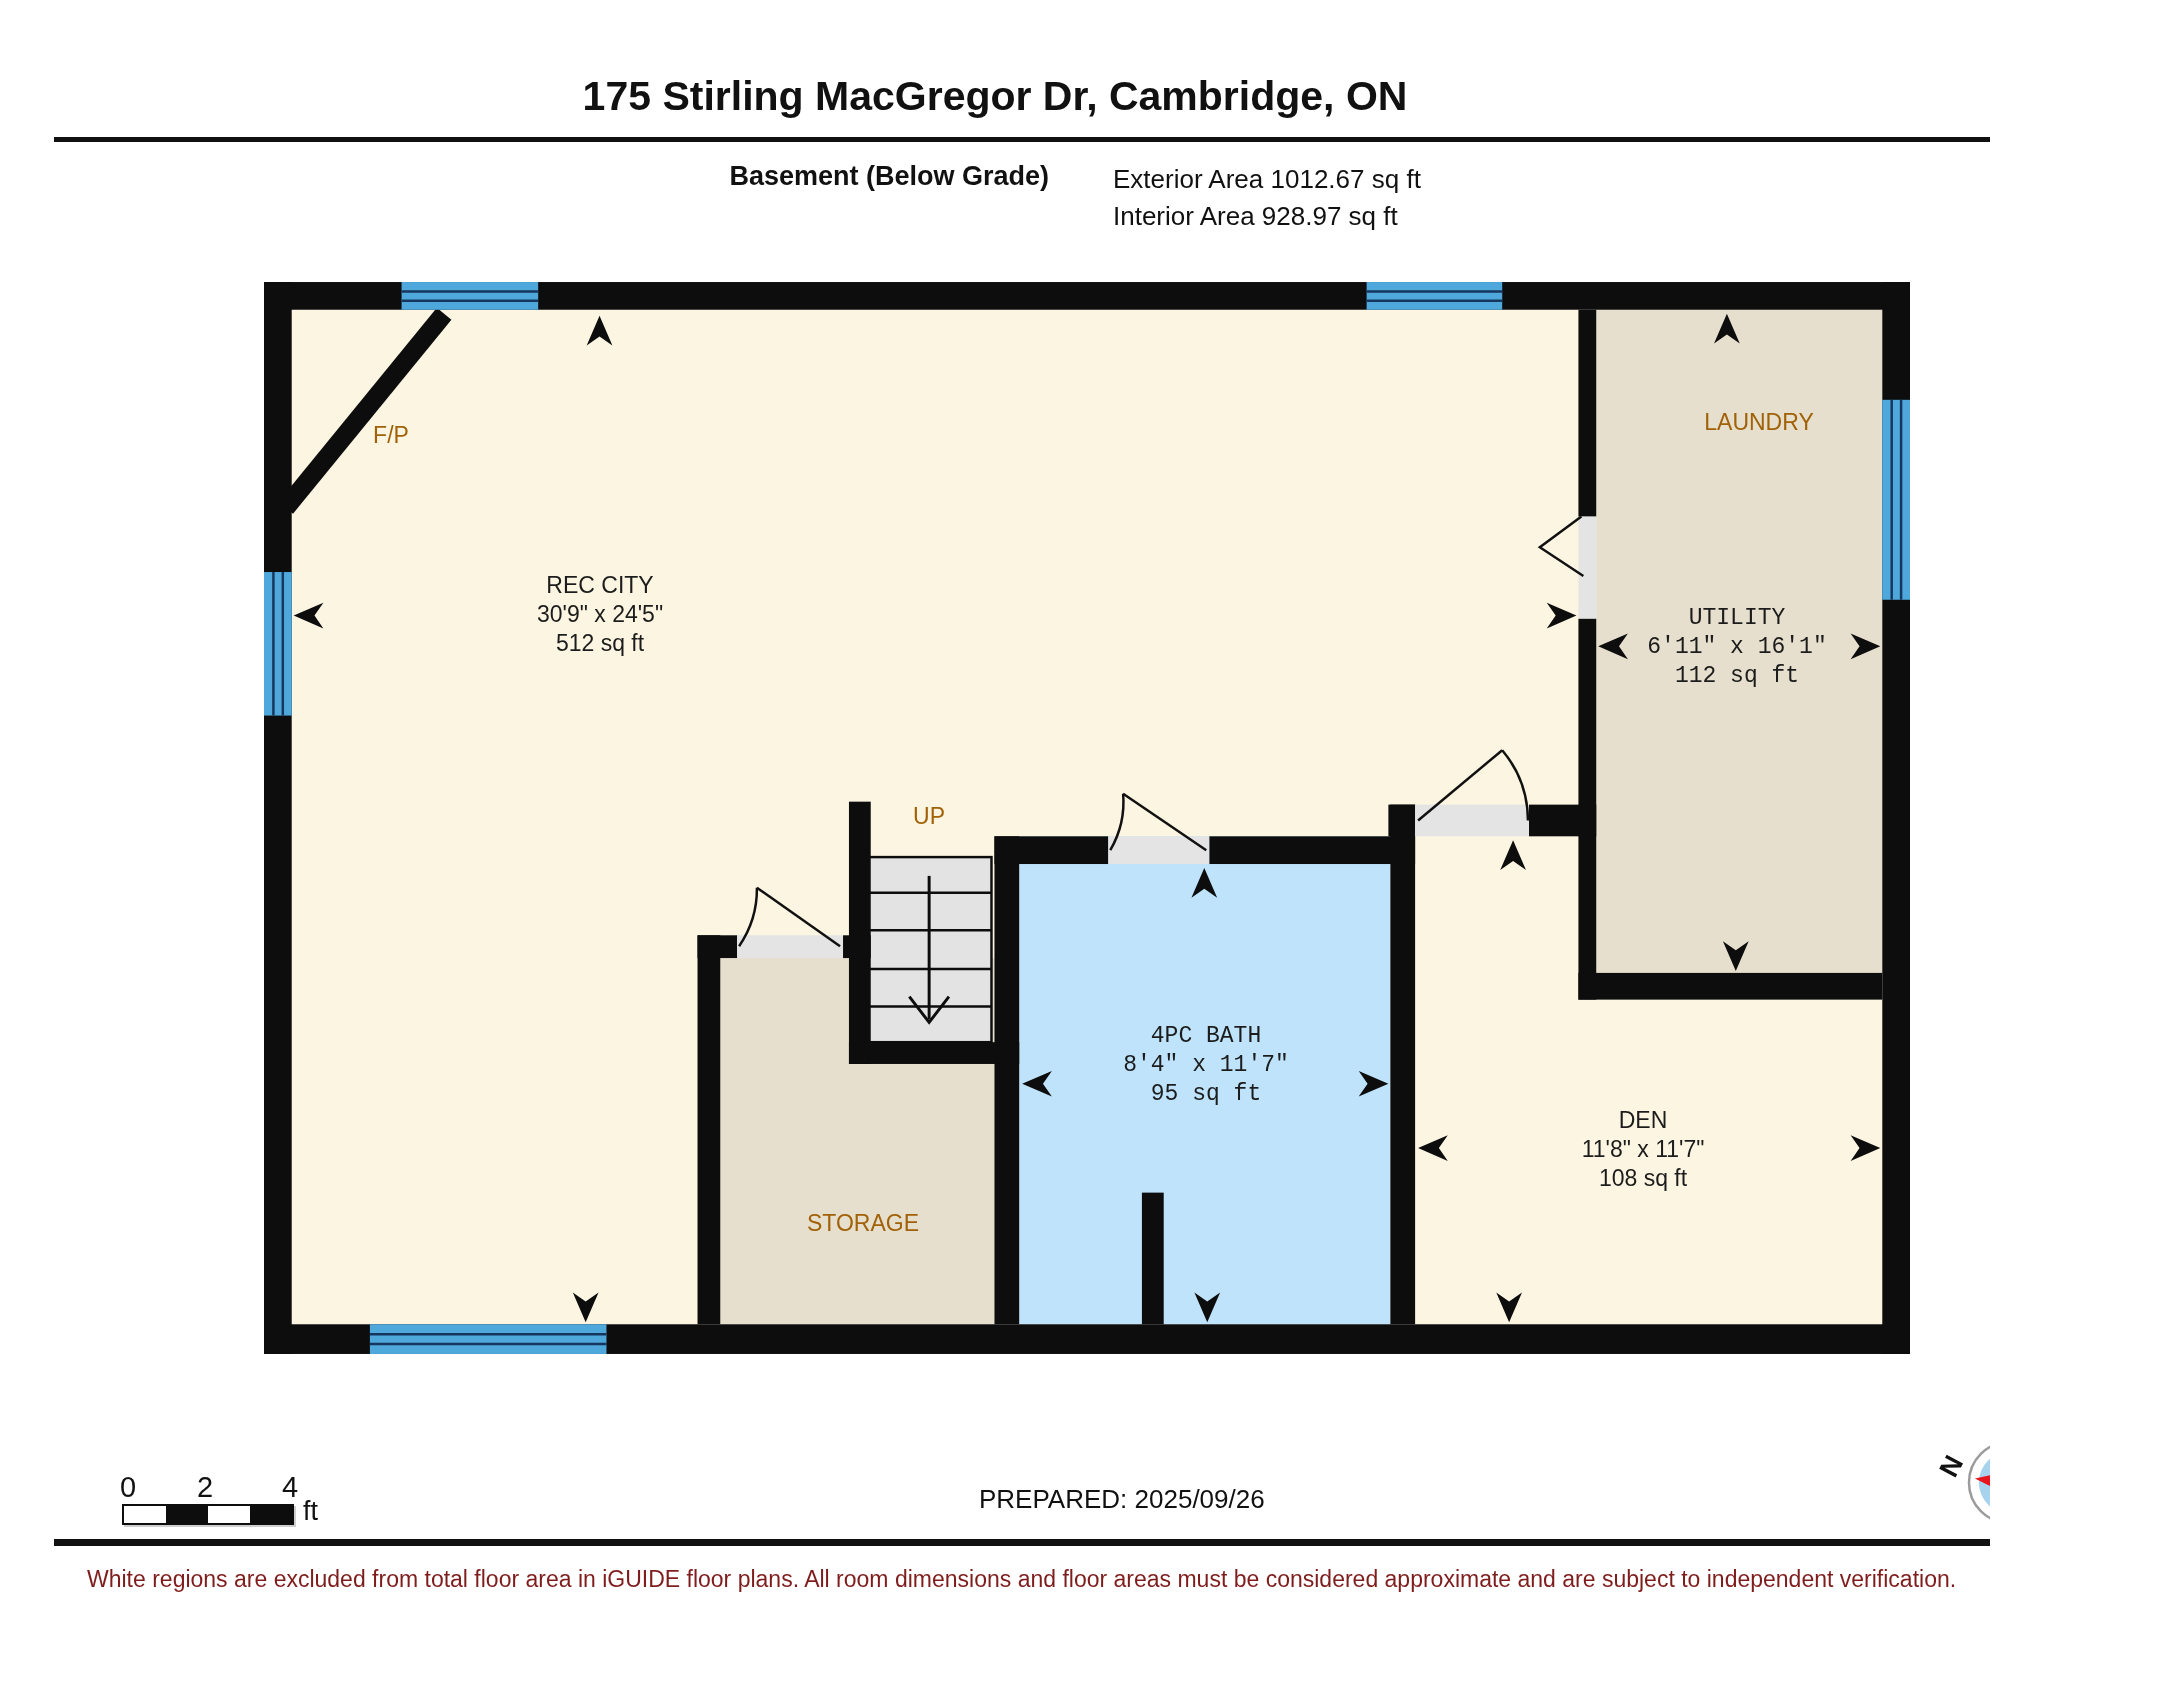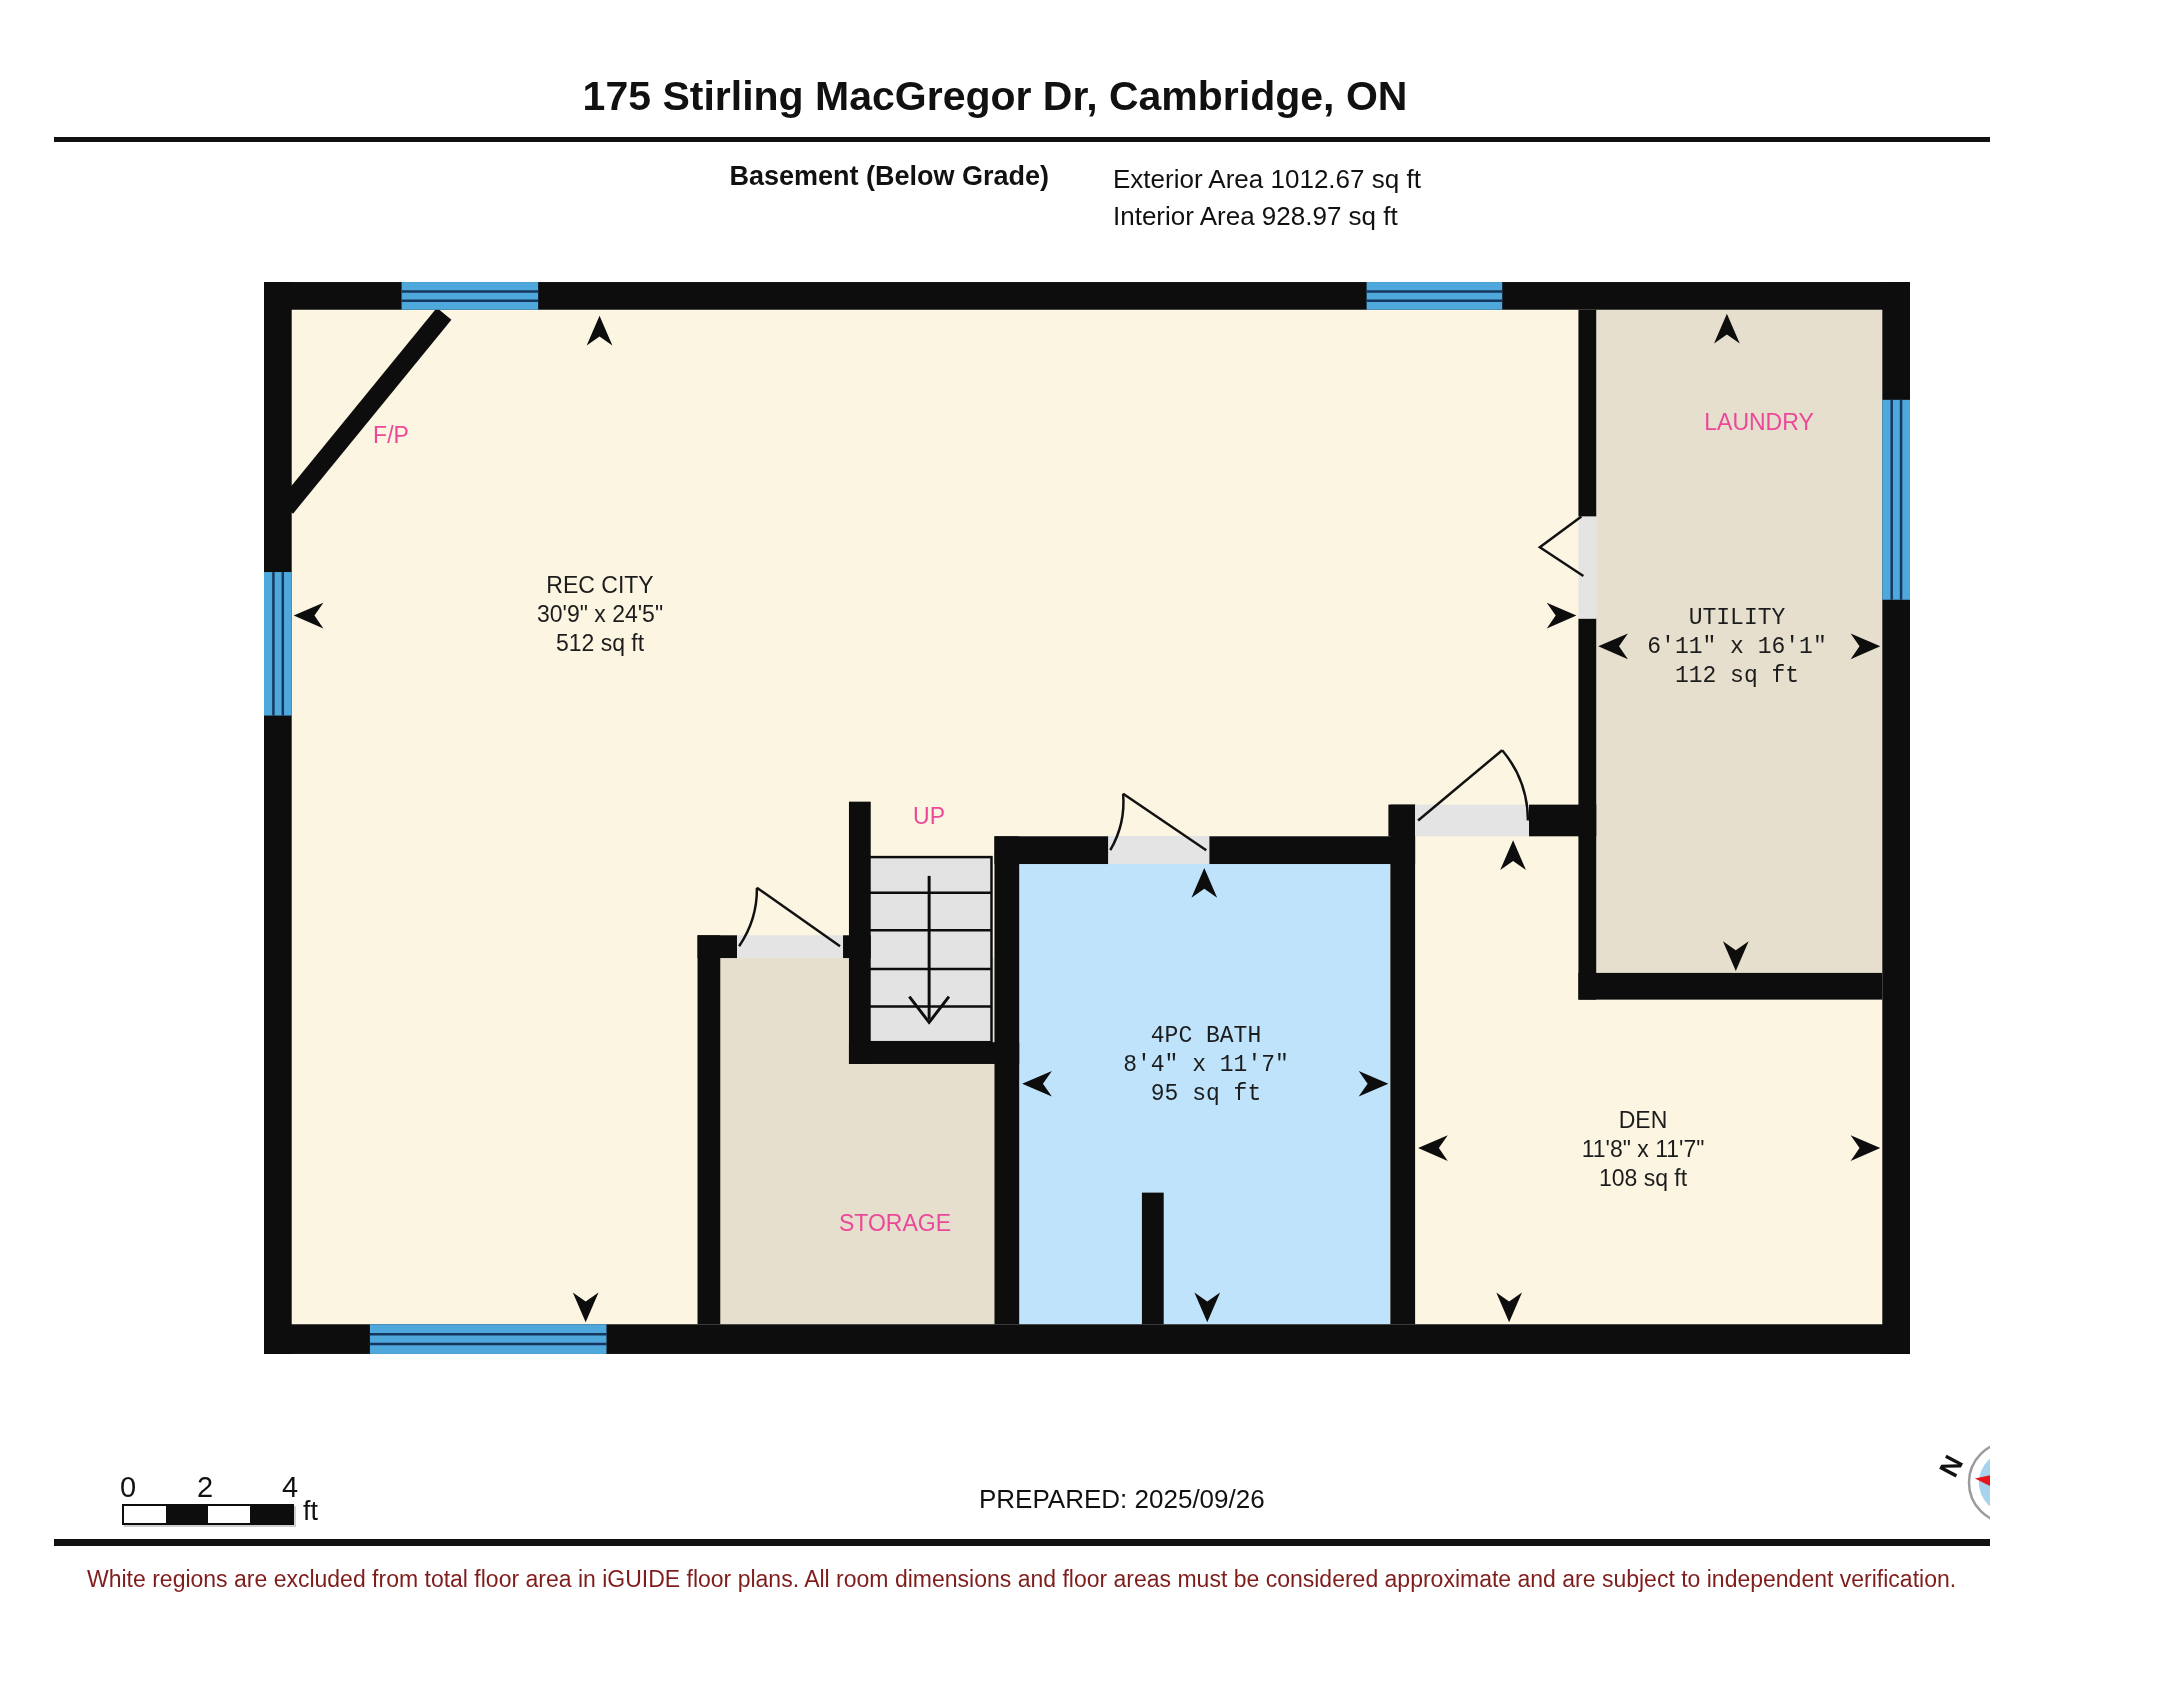--- a/index.html
+++ b/index.html
@@ -9,21 +9,21 @@
   #title{top:73px;left:50%;transform:translateX(-50%);font-size:41px;font-weight:bold;white-space:nowrap;}
   .hr{background:#111;}
   #hr-top{left:54px;top:137px;width:2069px;height:5px;}
   #hr-bottom{left:54px;top:1539px;width:2069px;height:7px;}
   #floor-label{left:1049px;top:161px;transform:translateX(-100%);font-size:27px;font-weight:bold;white-space:nowrap;}
   #area-block{left:1113px;top:161px;font-size:26px;line-height:37px;white-space:nowrap;}
   #plan{left:264px;top:282px;width:1646px;height:1072px;}
   #plan svg{position:absolute;left:0;top:0;}
   .plan-label{position:absolute;transform:translateX(-50%);text-align:center;font-size:23px;
               line-height:29px;color:#1c1c1c;white-space:nowrap;}
-  .small-label{position:absolute;transform:translateX(-50%);font-size:23px;color:#ec4899;white-space:nowrap;}
+  .small-label{position:absolute;transform:translateX(-50%);font-size:23px;color:#a16207;white-space:nowrap;}
   
   .scale-num{position:absolute;transform:translateX(-50%);font-size:29px;top:1471px;}
   #scale-bar{left:122px;top:1504px;width:168px;height:17px;border:2px solid #0d0d0d;
      background:linear-gradient(90deg,#fff 0 25%,#0d0d0d 25% 50%,#fff 50% 75%,#0d0d0d 75% 100%);
      box-shadow:2px 2px 0 #cfcfcf;}
   #scale-unit{left:303px;top:1496px;font-size:27px;}
   #prepared{left:979px;top:1484px;font-size:26px;text-align:center;}
   #compass-n{left:1942px;top:1451px;font-size:27px;font-weight:bold;transform:rotate(-62deg);}
   #disclaimer{left:87px;top:1566px;font-size:23px;color:#7f1d1d;white-space:nowrap;}
   #watermark{left:50%;top:1588px;transform:translateX(-50%);font-size:47px;color:#d7d7d7;
@@ -159,21 +159,21 @@
     <div class="plan-label" style="left:1473px;top:322px;font-family:Liberation Mono, monospace;">
       <div>UTILITY</div>
       <div>6'11" x 16'1"</div>
       <div>112 sq ft</div>
     </div>
     <div class="plan-label" style="left:942px;top:740px;font-family:Liberation Mono, monospace;">
       <div>4PC BATH</div>
       <div>8'4" x 11'7"</div>
       <div>95 sq ft</div>
     </div>
-    <div class="small-label" style="left:599px;top:928px;margin-left:32px;">STORAGE</div>
+    <div class="small-label" style="left:599px;top:928px;">STORAGE</div>
     <div class="plan-label" style="left:1379px;top:824px;">
       <div>DEN</div>
       <div>11'8" x 11'7"</div>
       <div>108 sq ft</div>
     </div>
   </div>
 
   <span class="scale-num" style="left:128px;">0</span>
   <span class="scale-num" style="left:205px;">2</span>
   <span class="scale-num" style="left:290px;">4</span>

